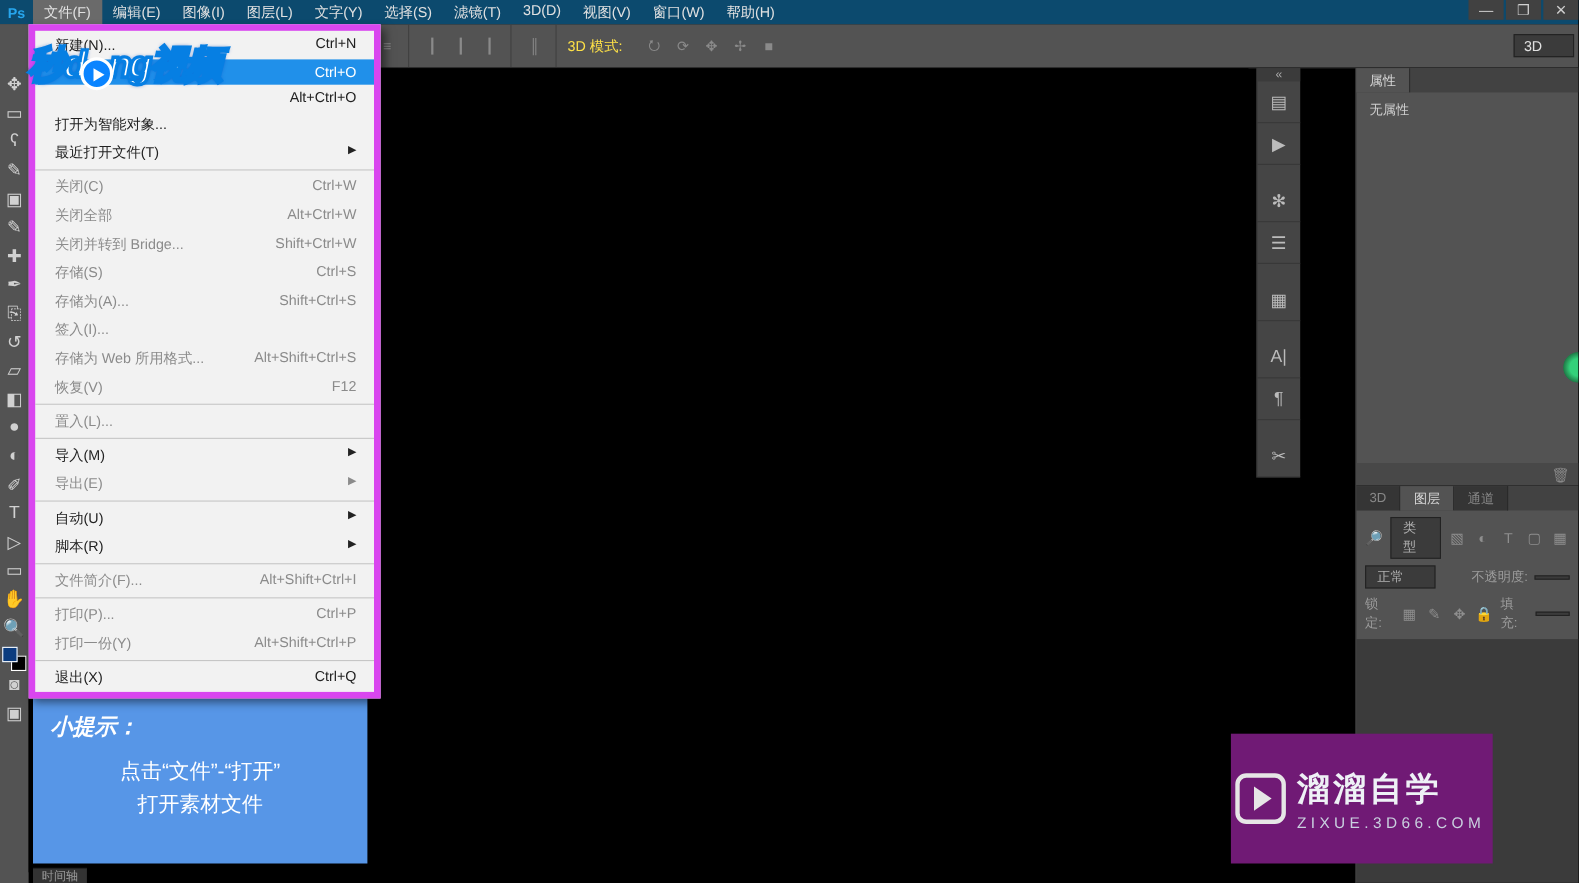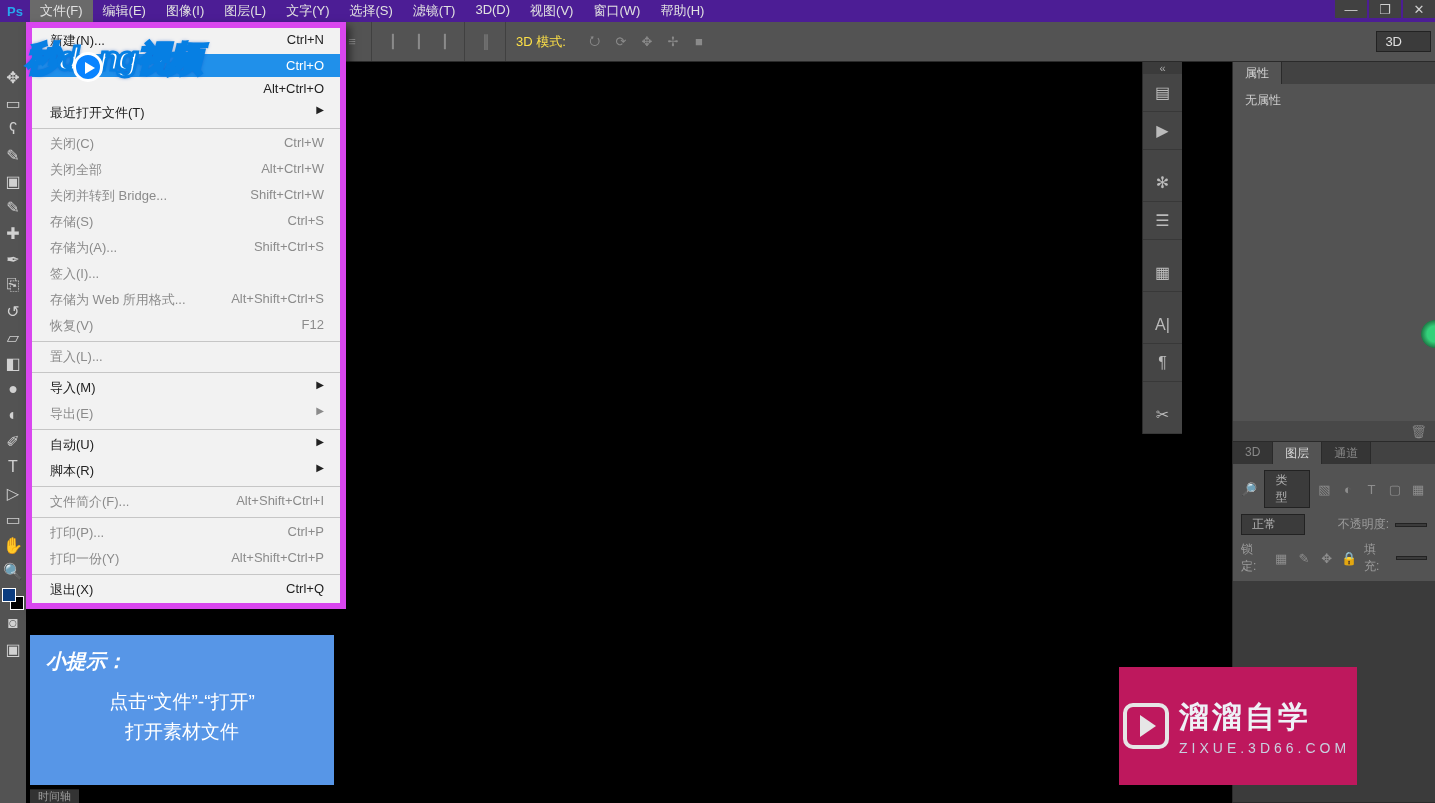--- a/index.html
+++ b/index.html
@@ -8,21 +8,21 @@
   background: #000;
   width: 1435px;
   height: 803px;
   position: relative;
   overflow: hidden;
   color: #d9d9d9;
   font-size: 13px;
 }
 .menubar {
   height: 22px;
-  background: #4c1d95;
+  background: #0c4a6e;
   display: flex;
   align-items: center;
   padding-left: 4px;
   position: relative;
 }
 .ps-logo {
   width: 22px; height: 18px;
   color: #27a6ed;
   font-weight: bold;
   font-size: 13px;
@@ -241,21 +241,21 @@
   line-height:1.6;
 }
 .tip-title { font-weight:bold; font-style:italic; font-size:20px; margin-bottom:10px;}
 .tip-body { text-align:center; font-size:19px;}
 
 
 .brand-banner {
   position:absolute;
   right:78px; bottom:18px;
   width:238px; height:118px;
-  background:#be185d;
+  background:#701a75;
   display:flex; align-items:center;
   padding:0 4px;
   z-index:25;
 }
 .brand-banner .play-outline{
   width:46px; height:46px;
   border:4px solid #e6e6e6;
   border-radius:10px;
   display:flex; align-items:center; justify-content:center;
   margin-right:10px;
@@ -387,20 +387,24 @@
     </div>
     <div class="dd-item highlight">
       <span></span>
       <span>Ctrl+O</span>
     </div>
     <div class="dd-item">
       <span></span>
       <span>Alt+Ctrl+O</span>
     </div>
     <div class="dd-item">
+      <span>打开为智能对象...</span>
+      <span></span>
+    </div>
+    <div class="dd-item">
       <span>最近打开文件(T)</span>
       <span class="dd-arrow">▶</span>
     </div>
     <div class="dd-sep"></div>
     <div class="dd-item disabled">
       <span>关闭(C)</span>
       <span>Ctrl+W</span>
     </div>
     <div class="dd-item disabled">
       <span>关闭全部</span>

